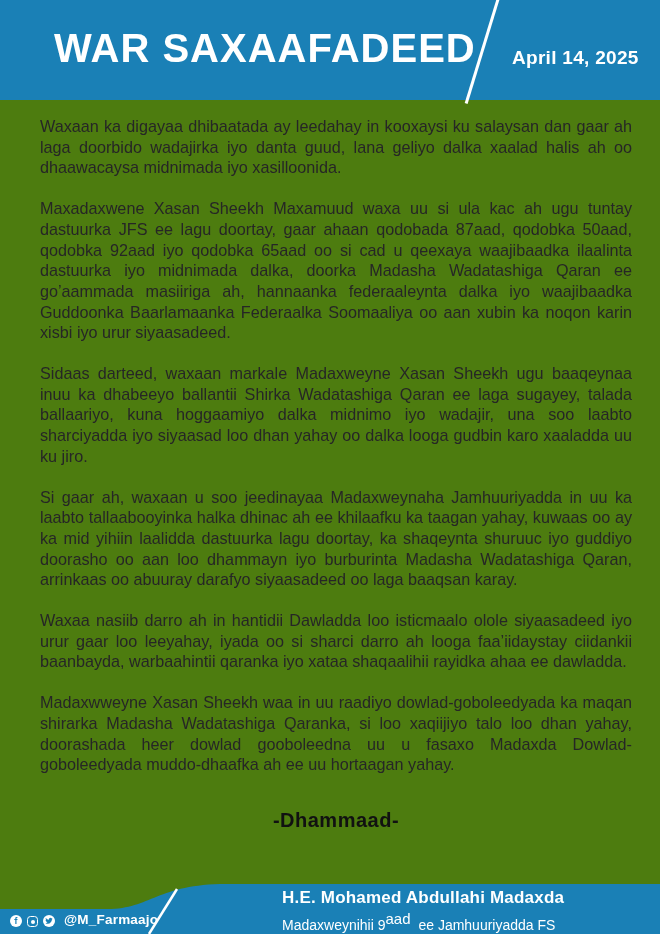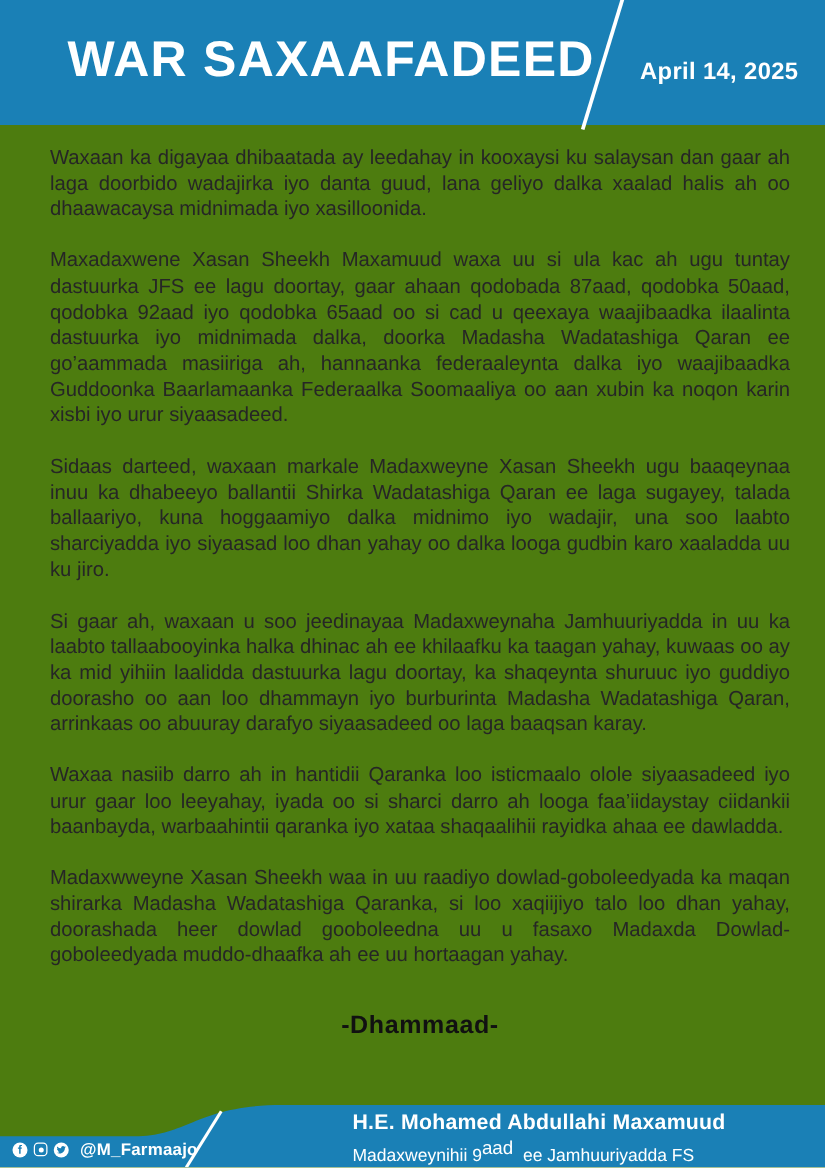--- a/index.html
+++ b/index.html
@@ -72,21 +72,21 @@
   .footer {
     position: absolute;
     left: 0; bottom: 0;
     width: 660px; height: 52px;
   }
   .footer svg.footer-shape { display: block; }
   .footer-left {
     position: absolute;
     left: 10px; bottom: 7px;
     display: flex;
-    align-items: center;
+    align-items: flex-end;
     gap: 5px;
     color: #ffffff;
   }
   .icon-circle {
     width: 12px; height: 12px;
     border-radius: 50%;
     background: #ffffff;
     display: flex;
     align-items: center;
     justify-content: center;
@@ -147,21 +147,21 @@
     <div class="header-title">WAR SAXAAFADEED</div>
     <div class="header-slash"></div>
     <div class="header-date">April 14, 2025</div>
   </div>
 
   <div class="content">
     <p>Waxaan ka digayaa dhibaatada ay leedahay in kooxaysi ku salaysan dan gaar ah laga doorbido wadajirka iyo danta guud, lana geliyo dalka xaalad halis ah oo dhaawacaysa midnimada iyo xasilloonida.</p>
     <p>Maxadaxwene Xasan Sheekh Maxamuud waxa uu si ula kac ah ugu tuntay dastuurka JFS ee lagu doortay, gaar ahaan qodobada 87aad, qodobka 50aad, qodobka 92aad iyo qodobka 65aad oo si cad u qeexaya waajibaadka ilaalinta dastuurka iyo midnimada dalka, doorka Madasha Wadatashiga Qaran ee go’aammada masiiriga ah, hannaanka federaaleynta dalka iyo waajibaadka Guddoonka Baarlamaanka Federaalka Soomaaliya oo aan xubin ka noqon karin xisbi iyo urur siyaasadeed.</p>
     <p>Sidaas darteed, waxaan markale Madaxweyne Xasan Sheekh ugu baaqeynaa inuu ka dhabeeyo ballantii Shirka Wadatashiga Qaran ee laga sugayey, talada ballaariyo, kuna hoggaamiyo dalka midnimo iyo wadajir, una soo laabto sharciyadda iyo siyaasad loo dhan yahay oo dalka looga gudbin karo xaaladda uu ku jiro.</p>
     <p>Si gaar ah, waxaan u soo jeedinayaa Madaxweynaha Jamhuuriyadda in uu ka laabto tallaabooyinka halka dhinac ah ee khilaafku ka taagan yahay, kuwaas oo ay ka mid yihiin laalidda dastuurka lagu doortay, ka shaqeynta shuruuc iyo guddiyo doorasho oo aan loo dhammayn iyo burburinta Madasha Wadatashiga Qaran, arrinkaas oo abuuray darafyo siyaasadeed oo laga baaqsan karay.</p>
-    <p>Waxaa nasiib darro ah in hantidii Qaranka loo isticmaalo olole siyaasadeed iyo urur gaar loo leeyahay, iyada oo si sharci darro ah looga faa’iidaystay ciidankii baanbayda, warbaahintii qaranka iyo xataa shaqaalihii rayidka ahaa ee dawladda.</p>
+    <p>Waxaa nasiib darro ah in hantidii Dawladda loo isticmaalo olole siyaasadeed iyo urur gaar loo leeyahay, iyada oo si sharci darro ah looga faa’iidaystay ciidankii baanbayda, warbaahintii qaranka iyo xataa shaqaalihii rayidka ahaa ee dawladda.</p>
     <p>Madaxwweyne Xasan Sheekh waa in uu raadiyo dowlad-goboleedyada ka maqan shirarka Madasha Wadatashiga Qaranka, si loo xaqiijiyo talo loo dhan yahay, doorashada heer dowlad gooboleedna uu u fasaxo Madaxda Dowlad-goboleedyada muddo-dhaafka ah ee uu hortaagan yahay.</p>
     <div class="end-marker">-Dhammaad-</div>
   </div>
 
   <div class="footer">
     <svg class="footer-shape" width="660" height="52" viewBox="0 0 660 52">
       <path d="M0,27 L108,27 C150,27 158,2 226,2 L660,2 L660,52 L0,52 Z" fill="#1a80b6"></path>
       <line x1="149" y1="52" x2="177" y2="7" stroke="#ffffff" stroke-width="2.5"></line>
     </svg>
 
@@ -174,20 +174,20 @@
       <span class="icon-square"></span>
       <span class="icon-circle">
         <svg width="8" height="8" viewBox="0 0 24 24">
             <path fill="#1a80b6" d="M23 5c-.8.4-1.7.6-2.6.8A4.5 4.5 0 0 0 22.4 3c-.9.5-1.9.9-2.9 1.1A4.5 4.5 0 0 0 11.7 8 12.8 12.8 0 0 1 2.4 3.3a4.5 4.5 0 0 0 1.4 6c-.7 0-1.4-.2-2-.5v.1c0 2.2 1.5 4 3.6 4.4-.7.2-1.4.2-2 .1a4.5 4.5 0 0 0 4.2 3.1A9 9 0 0 1 1 18.6a12.7 12.7 0 0 0 6.9 2c8.3 0 12.8-6.9 12.8-12.8v-.6c.9-.6 1.6-1.4 2.3-2.2z"></path>
           </svg>
       </span>
       <span class="handle">@M_Farmaajo</span>
     </div>
 
     <div class="footer-right">
-      <div class="footer-name">H.E. Mohamed Abdullahi Maxamuud</div>
+      <div class="footer-name">H.E. Mohamed Abdullahi Madaxda</div>
       <div class="footer-sub">
         <span>Madaxweynihii 9</span><sup>aad</sup><span> ee Jamhuuriyadda FS</span>
       </div>
     </div>
   </div>
 
 </div>
 
 </body></html>

